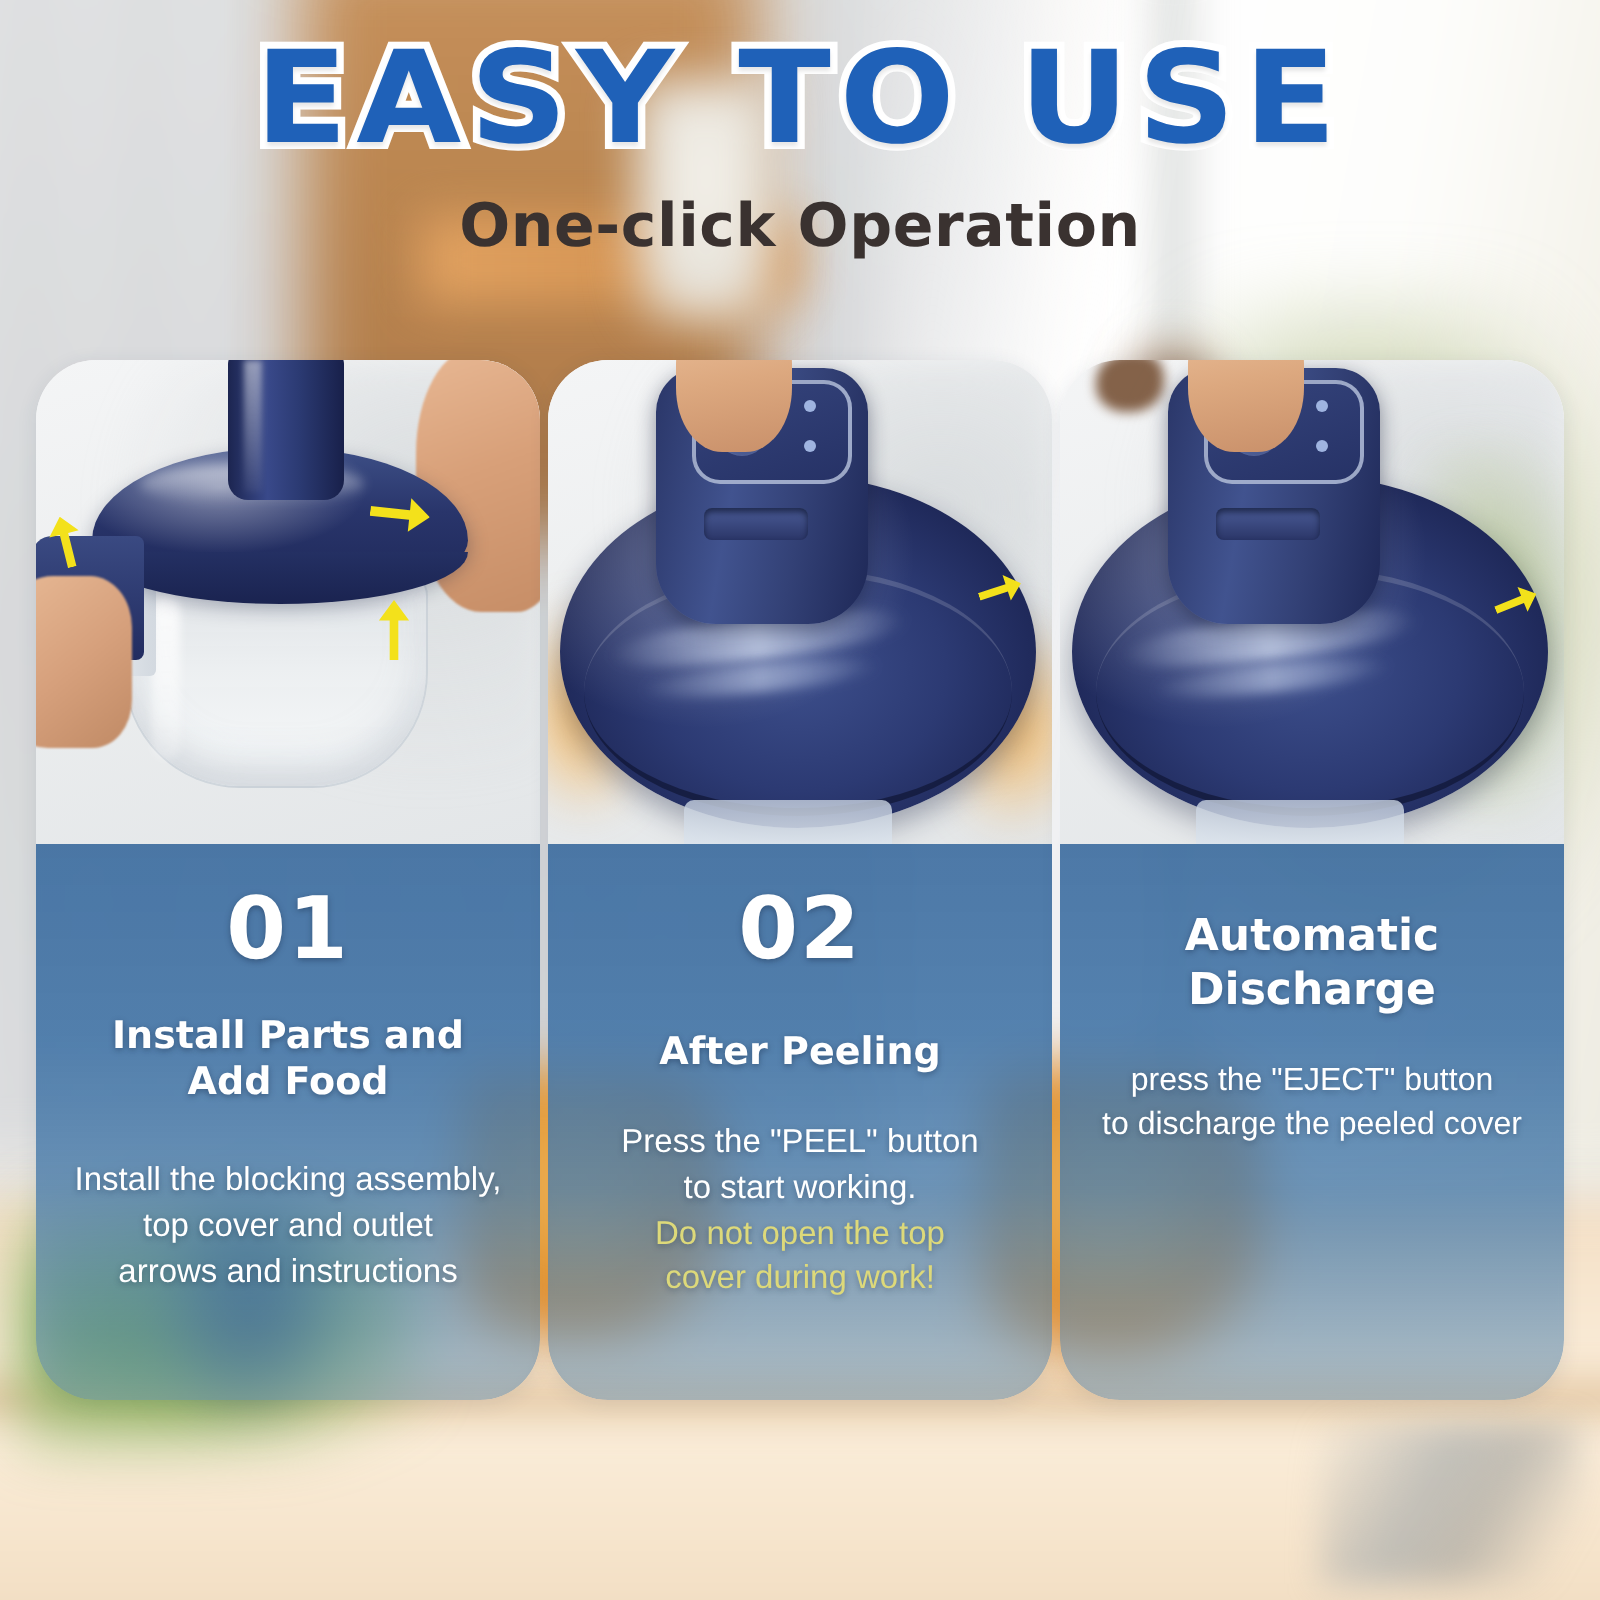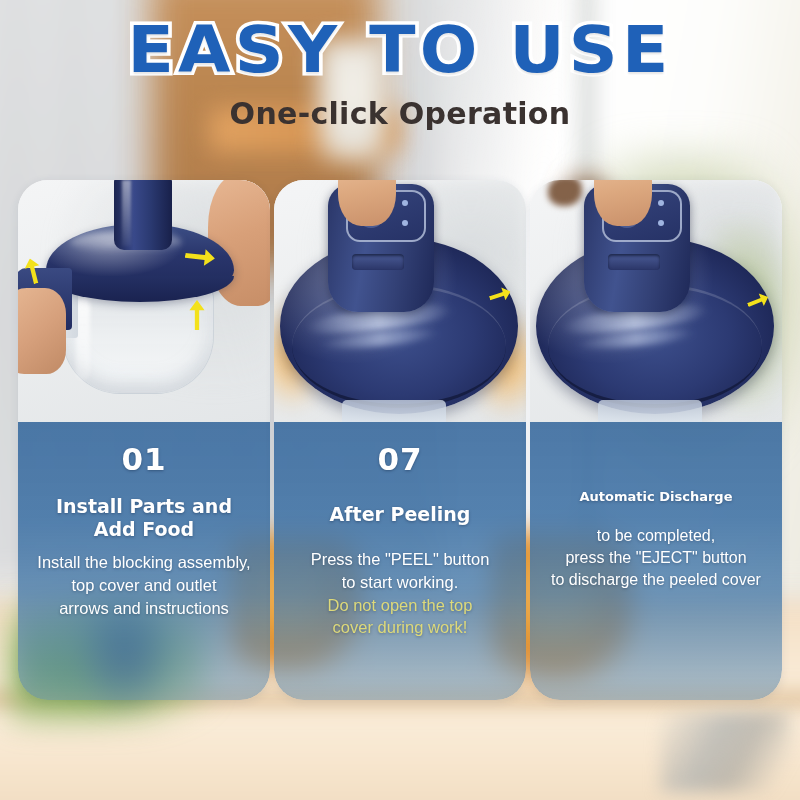--- a/index.html
+++ b/index.html
@@ -362,21 +362,21 @@
         rgba(63,110,160,.93) 0%,
         rgba(66,116,166,.90) 34%,
         rgba(74,124,170,.80) 62%,
         rgba(86,134,176,.62) 84%,
         rgba(96,142,180,.48) 100%);
     backdrop-filter:blur(2px);
   }
   .num {
     font-family:"DejaVu Sans", sans-serif;
     font-weight:bold;
-    font-size:31px;
+    font-size:43px;
     line-height:1;
     letter-spacing:1px;
     text-shadow:0 1px 3px rgba(20,40,70,.45);
   }
   .heading {
     font-family:"DejaVu Sans", sans-serif;
     font-weight:bold;
     font-size:19px;
     line-height:1.22;
     margin-top:20px;
@@ -386,24 +386,24 @@
     font-size:16.5px;
     line-height:1.38;
     margin-top:12px;
     text-shadow:0 1px 3px rgba(20,40,70,.4);
   }
   .body .warn { color:#ddd97a; display:block; }
   .body .norm { display:block; }
 
   
   #card-1 .heading { }
-  #card-1 .body    { margin-top:10px; }
+  #card-1 .body    { margin-top:26px; }
   #card-2 .heading { margin-top:28px; }
   #card-2 .body    { margin-top:22px; }
-  #card-3 .heading { margin-top:45px; font-size:13px; }
+  #card-3 .heading { margin-top:12px; font-size:22px; }
   #card-3 .body    { margin-top:20px; font-size:16px; }
 </style>
 </head>
 <body>
 
 <div id="poster">
 
   <div id="bg">
     <div class="layer bg-wall"></div>
     <div class="layer bg-window"></div>
@@ -477,21 +477,21 @@
         <div class="px p2-vent"></div>
         <div class="px p2-panel"></div>
         <div class="px p2-btn"></div>
         <div class="px p2-led1"></div>
         <div class="px p2-led2"></div>
         <div class="px p2-knuckle"></div>
         <div class="px p2-finger"></div>
         <div class="px arrow-y p2-ar"></div>
       </div>
       <div class="panel">
-        <div class="num">07</div>
+        <div class="num">02</div>
         <div class="heading">
           <span>After Peeling</span>
         </div>
         <div class="body">
           <span class="norm">Press the "PEEL" button</span>
           <span class="norm">to start working.</span>
           <span class="warn">Do not open the top</span>
           <span class="warn">cover during work!</span>
         </div>
       </div>
@@ -516,21 +516,20 @@
         <div class="px p2-led2"></div>
         <div class="px p2-knuckle"></div>
         <div class="px p2-finger"></div>
         <div class="px arrow-y p3-ar"></div>
       </div>
       <div class="panel">
         <div class="heading">
           <span>Automatic Discharge</span>
         </div>
         <div class="body">
-          <span class="norm">to be completed,</span>
           <span class="norm">press the "EJECT" button</span>
           <span class="norm">to discharge the peeled cover</span>
         </div>
       </div>
     </div>
 
   </div>
 </div>
 
 </body></html>

